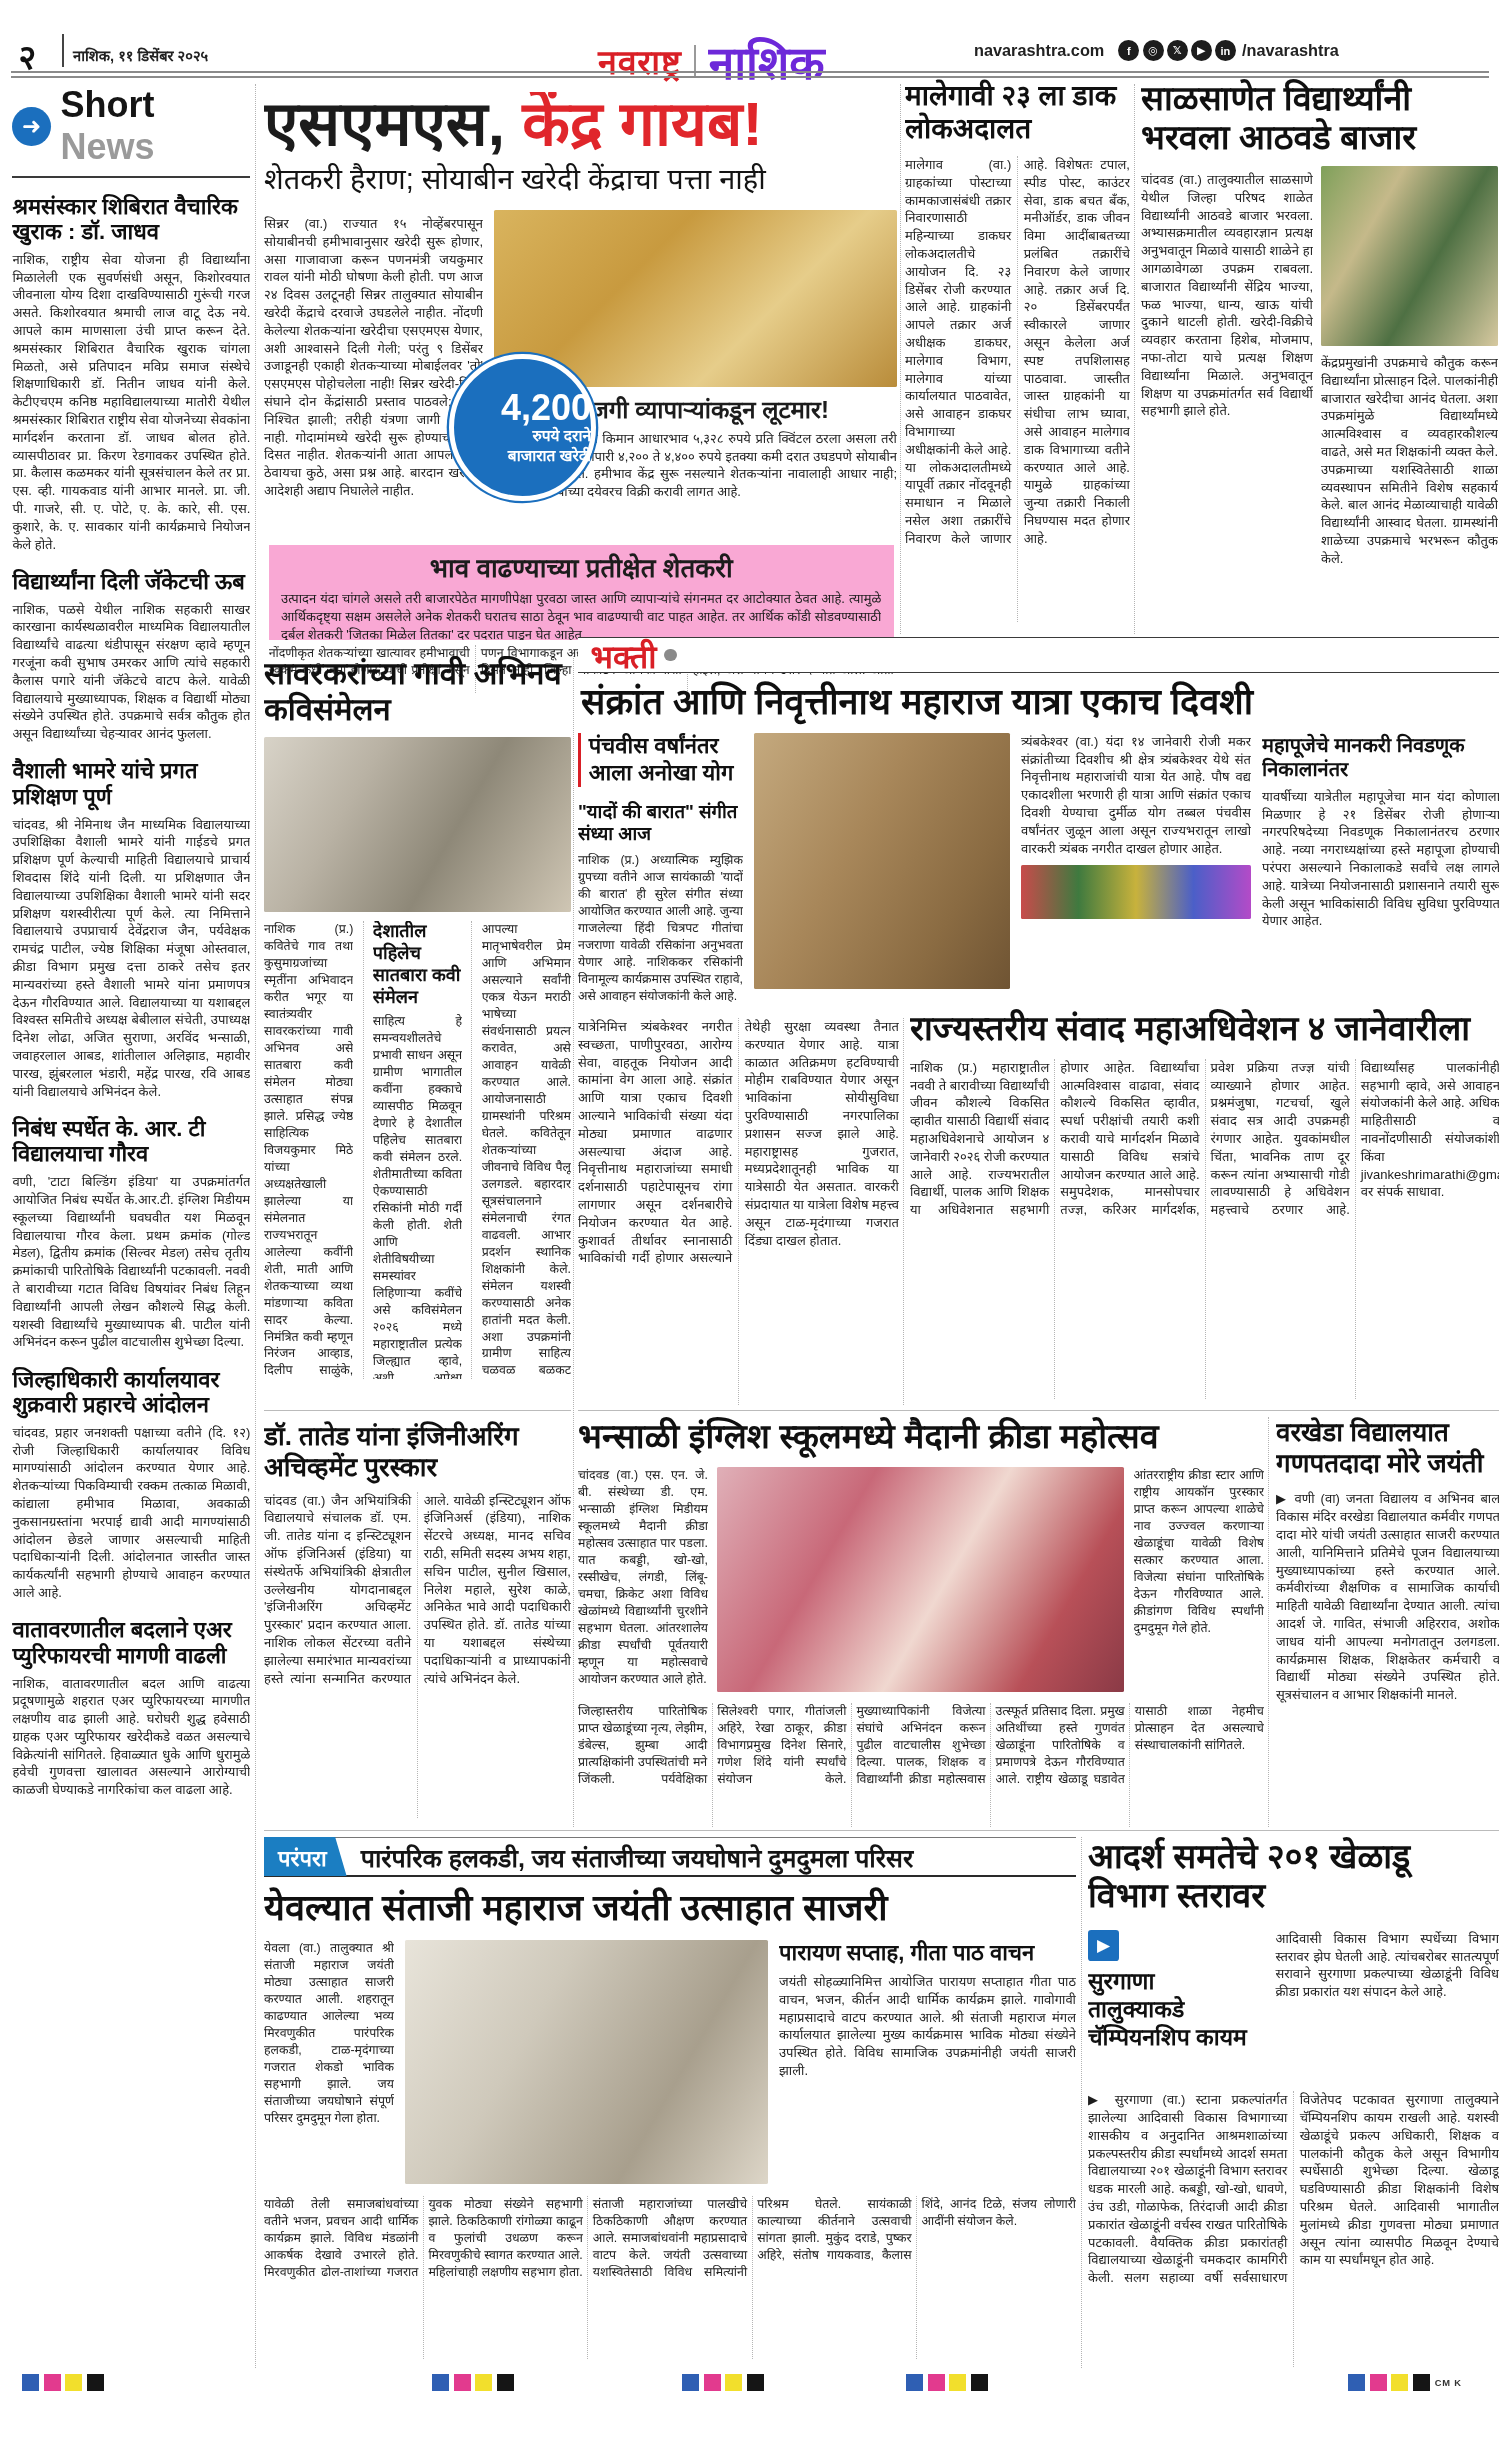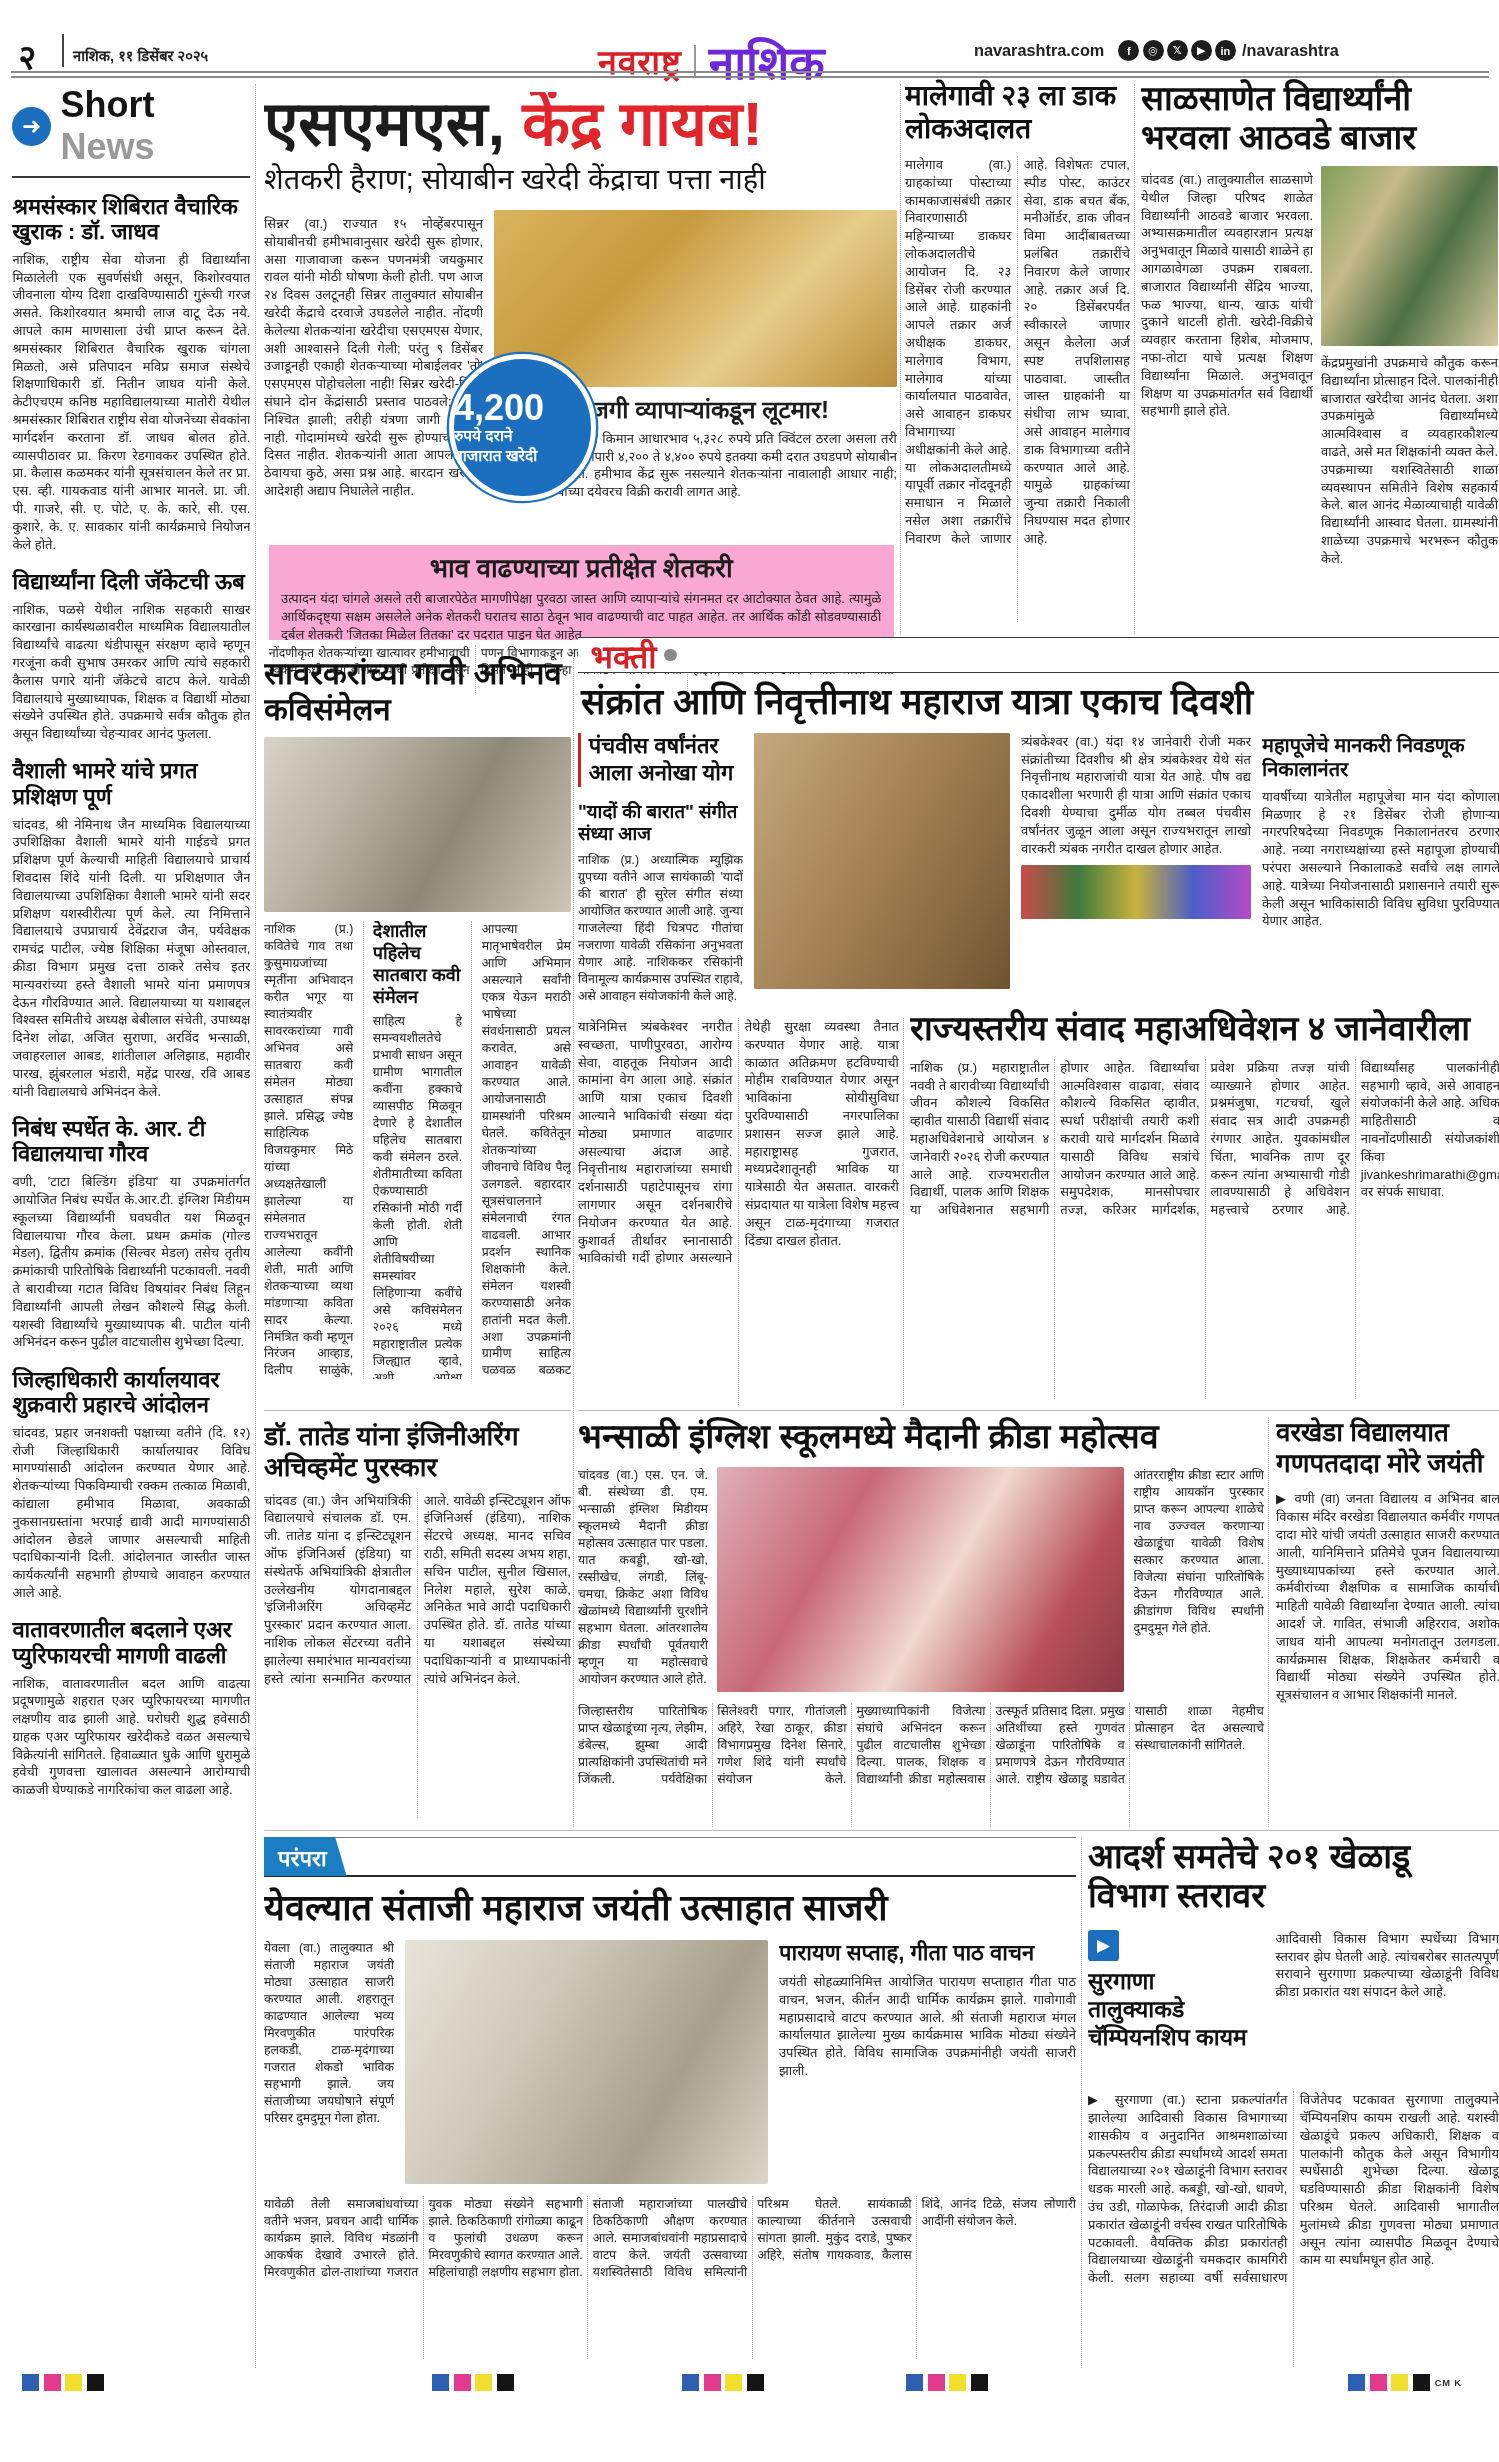--- a/index.html
+++ b/index.html
@@ -26,21 +26,21 @@
   
   .sn-icon{width:39px;height:39px;border-radius:50%;background:#1b6fbe;color:#fff;display:flex;align-items:center;justify-content:center;font-size:23px;font-weight:bold}
   .sn-title b{font-size:36px;color:#151515}
   .sn-title span{font-size:36px;color:#9a9a9a;font-weight:bold}
   .sn-item h3{font-size:22px;line-height:1.16;margin:15.5px 0 6.2px 0;color:#0e0e0e}
   
   .lead-h1{font-size:62px;line-height:1.02;font-weight:bold}
   .lead-h1 .red{color:#e0262b}
   .lead-sub{font-size:29px;font-weight:normal;line-height:1.12;color:#141414}
   .badge{width:147px;height:147px;border-radius:50%;background:#1b6fbe;border:5.4px solid #fff;
-         box-shadow:0 0 0 2.3px #1b6fbe;color:#fff;display:flex;flex-direction:column;align-items:flex-start;justify-content:center;text-align:center;z-index:6}
+         box-shadow:0 0 0 2.3px #1b6fbe;color:#fff;display:flex;flex-direction:column;align-items:flex-end;justify-content:center;text-align:center;z-index:6}
   .badge .v{font-size:36px;font-weight:bold;line-height:1}
   .badge .t{font-size:15.5px;font-weight:bold;line-height:1.25}
   .box-head{font-size:24px;font-weight:bold;text-align:center;line-height:1.15;margin-bottom:6.2px}
   .graybox{background:#f9a8d4;padding:9.3px 12.4px}
   
   .strip{display:flex;align-items:center;border-top:1.6px solid #3a3a3a;border-bottom:1.6px solid #3a3a3a;background:#fff}
   .kicker-red{color:#d91f26;font-size:32px;font-weight:bold;margin:0 7.8px 0 12.4px}
   .strip-dot{width:12.4px;height:12.4px;border-radius:50%;background:#8a8a8a;margin-right:9.3px}
   .strip-txt{font-size:24px;font-weight:bold;color:#151515}
   .tab-blue{background:#1b7ec2;color:#fff;font-size:22px;font-weight:bold;padding:4.7px 20px 4.7px 14px;
@@ -232,20 +232,21 @@
 <div class="abs" style="left:1276px;top:1417px;width:224px;height:410px;overflow:hidden">
   <div class="hd" style="font-size:26px;line-height:1.2">वरखेडा विद्यालयात गणपतदादा मोरे जयंती</div>
   <div class="body-txt" style="margin-top:11px;height:318px">▶ वणी (वा) जनता विद्यालय व अभिनव बाल विकास मंदिर वरखेडा विद्यालयात कर्मवीर गणपत दादा मोरे यांची जयंती उत्साहात साजरी करण्यात आली, यानिमित्ताने प्रतिमेचे पूजन विद्यालयाच्या मुख्याध्यापकांच्या हस्ते करण्यात आले. कर्मवीरांच्या शैक्षणिक व सामाजिक कार्याची माहिती यावेळी विद्यार्थ्यांना देण्यात आली. त्यांचा आदर्श जे. गावित, संभाजी अहिरराव, अशोक जाधव यांनी आपल्या मनोगतातून उलगडला. कार्यक्रमास शिक्षक, शिक्षकेतर कर्मचारी व विद्यार्थी मोठ्या संख्येने उपस्थित होते. सूत्रसंचालन व आभार शिक्षकांनी मानले.</div>
 </div>
 
 <div class="abs hrule" style="left:264px;top:1830px;width:1236px;height:0.8px;background:#bbb"></div>
 
 <div class="abs" style="left:264px;top:1837px;width:812px;height:531px;overflow:hidden">
   <div class="strip" style="height:40px;border-top:0.8px solid #777;border-bottom:2.3px solid #2a2a2a">
     <span class="tab-blue">परंपरा</span>
+    <span class="strip-txt" style="font-size:25px">पारंपरिक हलकडी, जय संताजीच्या जयघोषाने दुमदुमला परिसर</span>
   </div>
   <div class="big-head" style="margin-top:11px;font-size:36px">येवल्यात संताजी महाराज जयंती उत्साहात साजरी</div>
 
   <div style="display:flex;gap:11px;margin-top:12.4px;height:245px;overflow:hidden">
     <div class="body-txt" style="width:130px;font-size:12.4px">येवला (वा.) तालुक्यात श्री संताजी महाराज जयंती मोठ्या उत्साहात साजरी करण्यात आली. शहरातून काढण्यात आलेल्या भव्य मिरवणुकीत पारंपरिक हलकडी, टाळ-मृदंगाच्या गजरात शेकडो भाविक सहभागी झाले. जय संताजीच्या जयघोषाने संपूर्ण परिसर दुमदुमून गेला होता.</div>
     <div class="photo" style="width:363px;height:244px;background:linear-gradient(120deg,#e8e4da 0%,#cfc9bb 35%,#a89f8d 70%,#ddd6c8 100%)"></div>
     <div style="flex:1;overflow:hidden">
       <div class="sub-bold" style="font-size:22px">पारायण सप्ताह, गीता पाठ वाचन</div>
       <div class="body-txt" style="margin-top:6.2px">जयंती सोहळ्यानिमित्त आयोजित पारायण सप्ताहात गीता पाठ वाचन, भजन, कीर्तन आदी धार्मिक कार्यक्रम झाले. गावोगावी महाप्रसादाचे वाटप करण्यात आले. श्री संताजी महाराज मंगल कार्यालयात झालेल्या मुख्य कार्यक्रमास भाविक मोठ्या संख्येने उपस्थित होते. विविध सामाजिक उपक्रमांनीही जयंती साजरी झाली.</div>
     </div>

